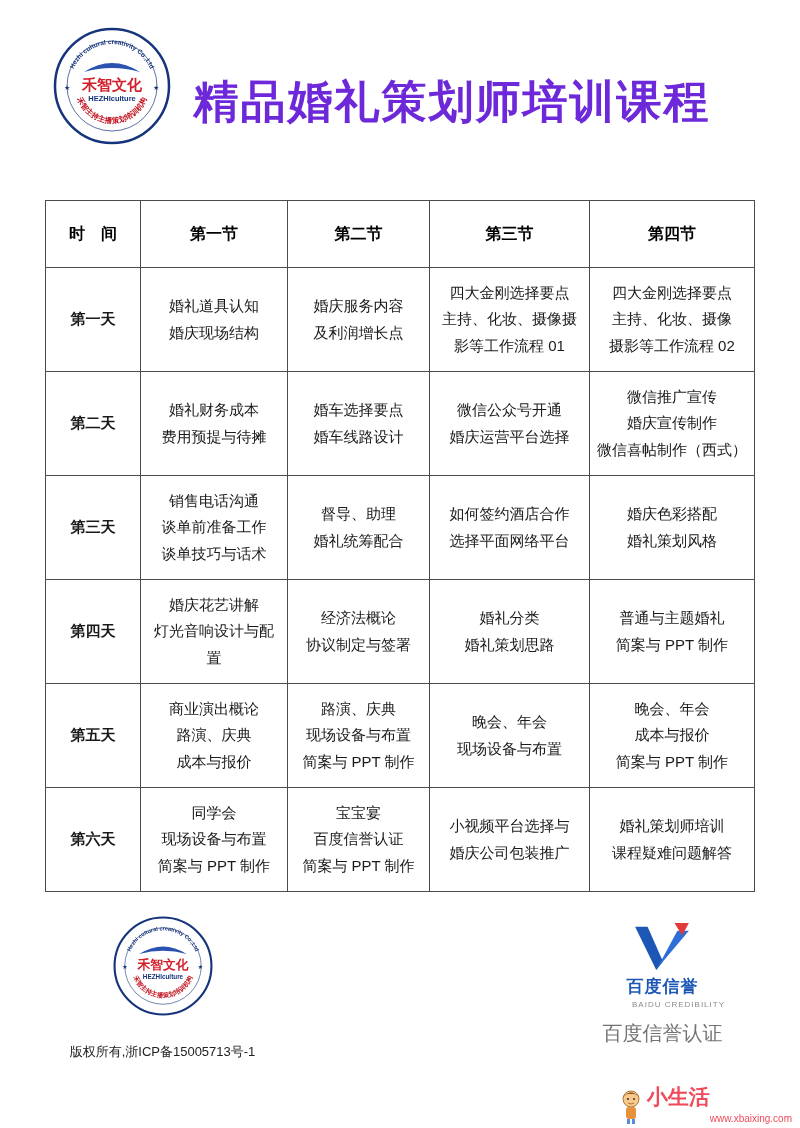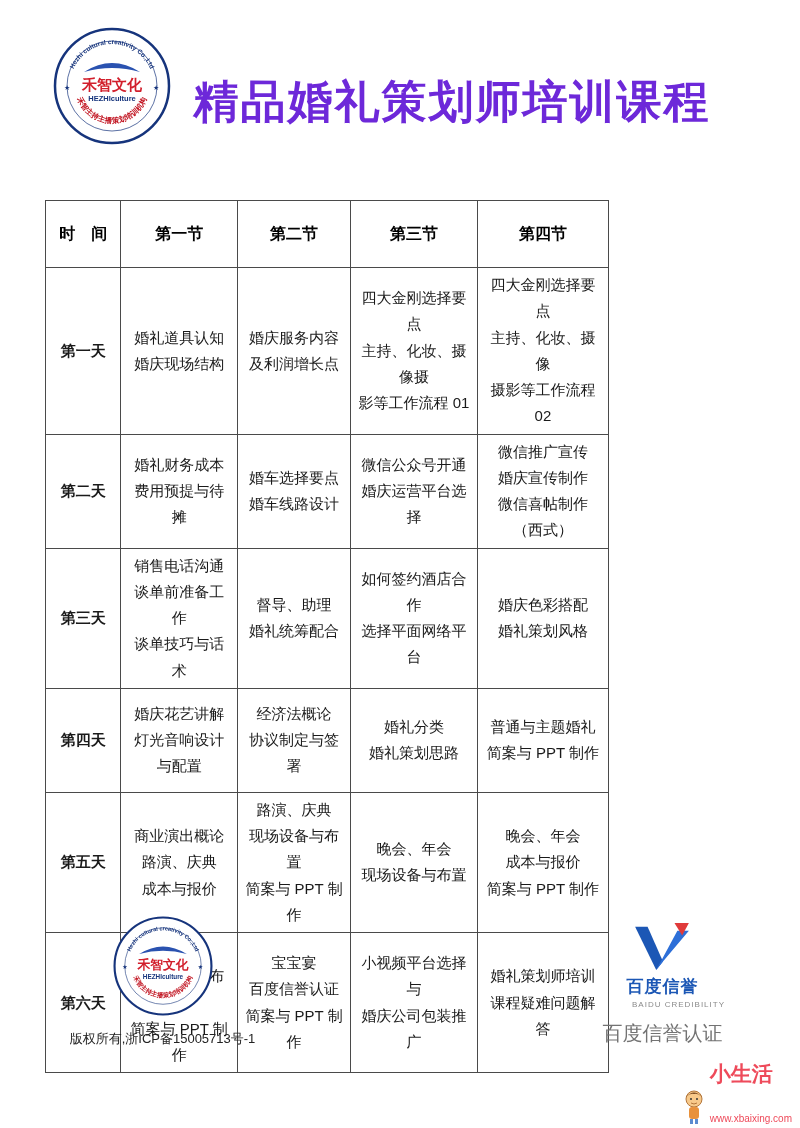--- a/index.html
+++ b/index.html
@@ -14,21 +14,21 @@
 
   
   .header-logo { position:absolute; left:52px; top:26px; width:120px; height:120px; }
   .page-title {
     position:absolute; left:178px; top:72px; width:548px;
     text-align:center;
     font-size:45px; font-weight:900; letter-spacing:2px; color:#6d28d9;
   }
 
   
-  .table-wrap { position:absolute; left:45px; top:200px; width:564px; }
+  .table-wrap { position:absolute; left:45px; top:200px; width:710px; }
   table.schedule {
     width:100%; border-collapse:collapse; table-layout:fixed;
   }
   table.schedule th, table.schedule td {
     border:1px solid #4a4a4a;
     text-align:center; vertical-align:middle;
     padding:4px 6px;
   }
   table.schedule th { height:58px; font-size:16px; font-weight:bold; color:#000; }
   table.schedule td { height:95px; font-size:15px; line-height:1.75; }
@@ -38,32 +38,32 @@
   
   .footer {
     position:absolute; left:45px; right:45px; top:912px;
     display:flex; justify-content:space-between; align-items:flex-start;
   }
   .f-block { display:flex; flex-direction:column; align-items:center; }
   .f-left { width:235px; }
   .f-center { width:270px; }
   .f-right { width:185px; }
   .icon-area { height:108px; display:flex; flex-direction:column; align-items:center; justify-content:center; }
-  .copyright-text { margin-top:10px; font-size:13px; color:#222; }
+  .copyright-text { margin-top:23px; font-size:13px; color:#222; }
   .police-number { margin-top:10px; font-size:15px; font-weight:bold; color:#000; }
   .baidu-name { font-size:17px; font-weight:bold; color:#1c57b5; margin-top:4px; letter-spacing:1px; }
   .baidu-sub { font-size:8px; color:#8a8a8a; letter-spacing:1px; margin-top:2px;margin-left:32px; }
   .baidu-caption { margin-top:0; font-size:20px; color:#737373; }
 
   
   .watermark {
     position:absolute; right:8px; bottom:4px;
     display:flex; align-items:flex-end; gap:4px;
   }
-  .wm-text { display:flex; flex-direction:column; align-items:flex-start; line-height:1.1; }
+  .wm-text { display:flex; flex-direction:row; align-items:flex-start; line-height:1.1; }
   .wm-name { font-size:21px; font-weight:bold; color:#ee4a5a; }
   .wm-url { font-size:10px; color:#ee4a5a;margin-top:28px; }
 </style>
 </head>
 <body>
 
 <div class="page">
 
   <svg class="header-logo" viewBox="0 0 120 120">
     <circle cx="60" cy="60" r="57" fill="#ffffff" stroke="#16347c" stroke-width="2.5"></circle>

